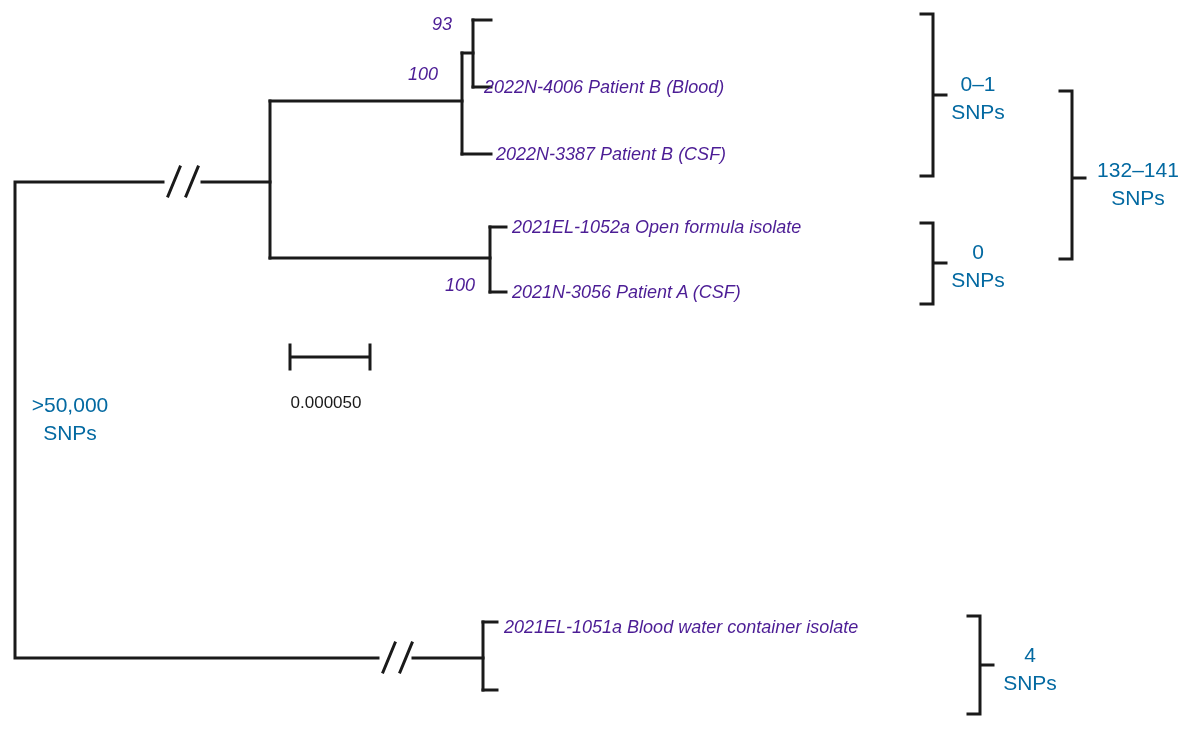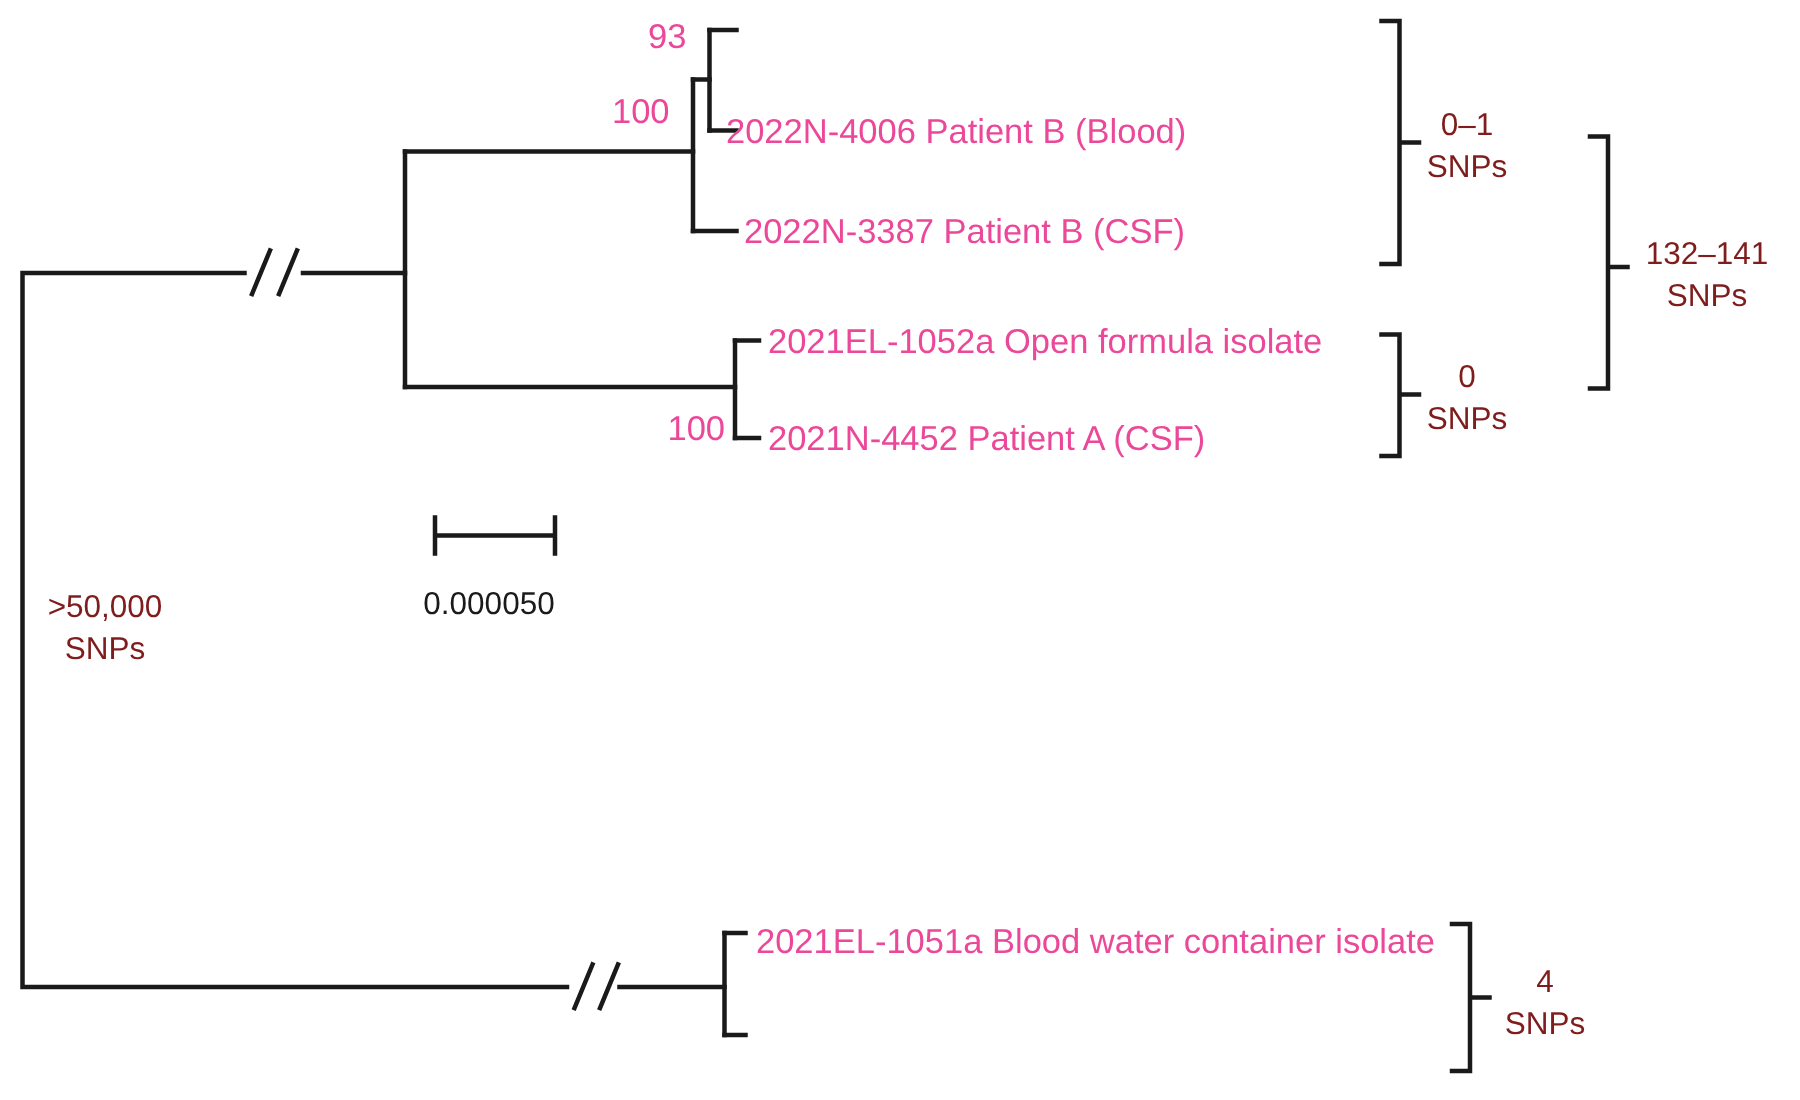--- a/index.html
+++ b/index.html
@@ -16,39 +16,40 @@
     color: #1a1a1a;
     overflow: hidden;
   }
   .fig svg {
     position: absolute;
     left: 0;
     top: 0;
   }
   .lbl {
     position: absolute;
-    font-size: 23px;
+    font-size: 18px;
     line-height: 24px;
     white-space: nowrap;
-    color: #ec4899;
+    color: #4c1d95;
+    font-style: italic;
   }
   .snp-block {
     position: absolute;
     width: 140px;
     text-align: center;
     font-size: 21px;
     line-height: 28px;
-    color: #7f1d1d;
+    color: #0369a1;
   }
   .snp-block div { white-space: nowrap; }
   .scale-label {
     position: absolute;
     width: 120px;
     text-align: center;
-    font-size: 21px;
+    font-size: 17px;
     line-height: 24px;
   }
 </style>
 </head>
 <body>
 
 <div class="fig">
 
   <svg width="1200" height="733" viewBox="0 0 1200 733">
     <g fill="none" stroke="#1a1a1a" stroke-width="3" stroke-linecap="square" stroke-linejoin="miter">
@@ -81,21 +82,21 @@
       <path d="M921 14 H933 V176 H921 M933 95 H946"></path>
       <path d="M1060 91 H1072 V259 H1060 M1072 178 H1085"></path>
       <path d="M921 223 H933 V304 H921 M933 263 H946"></path>
       <path d="M968 616 H980 V714 H968 M980 665 H993"></path>
     </g>
   </svg>
 
   <div class="lbl" style="left:484px; top:75px">2022N-4006 Patient B (Blood)</div>
   <div class="lbl" style="left:496px; top:142px">2022N-3387 Patient B (CSF)</div>
   <div class="lbl" style="left:512px; top:215px">2021EL-1052a Open formula isolate</div>
-  <div class="lbl" style="left:512px; top:280px">2021N-4452 Patient A (CSF)</div>
+  <div class="lbl" style="left:512px; top:280px">2021N-3056 Patient A (CSF)</div>
   <div class="lbl" style="left:504px; top:615px">2021EL-1051a Blood water container isolate</div>
 
   <div class="lbl" style="left:432px; top:12px">93</div>
   <div class="lbl" style="left:408px; top:62px">100</div>
   <div class="lbl" style="left:445px; top:273px">100</div>
 
   <div class="snp-block" style="left:908px; top:70px">
     <div>0–1</div>
     <div>SNPs</div>
   </div>

